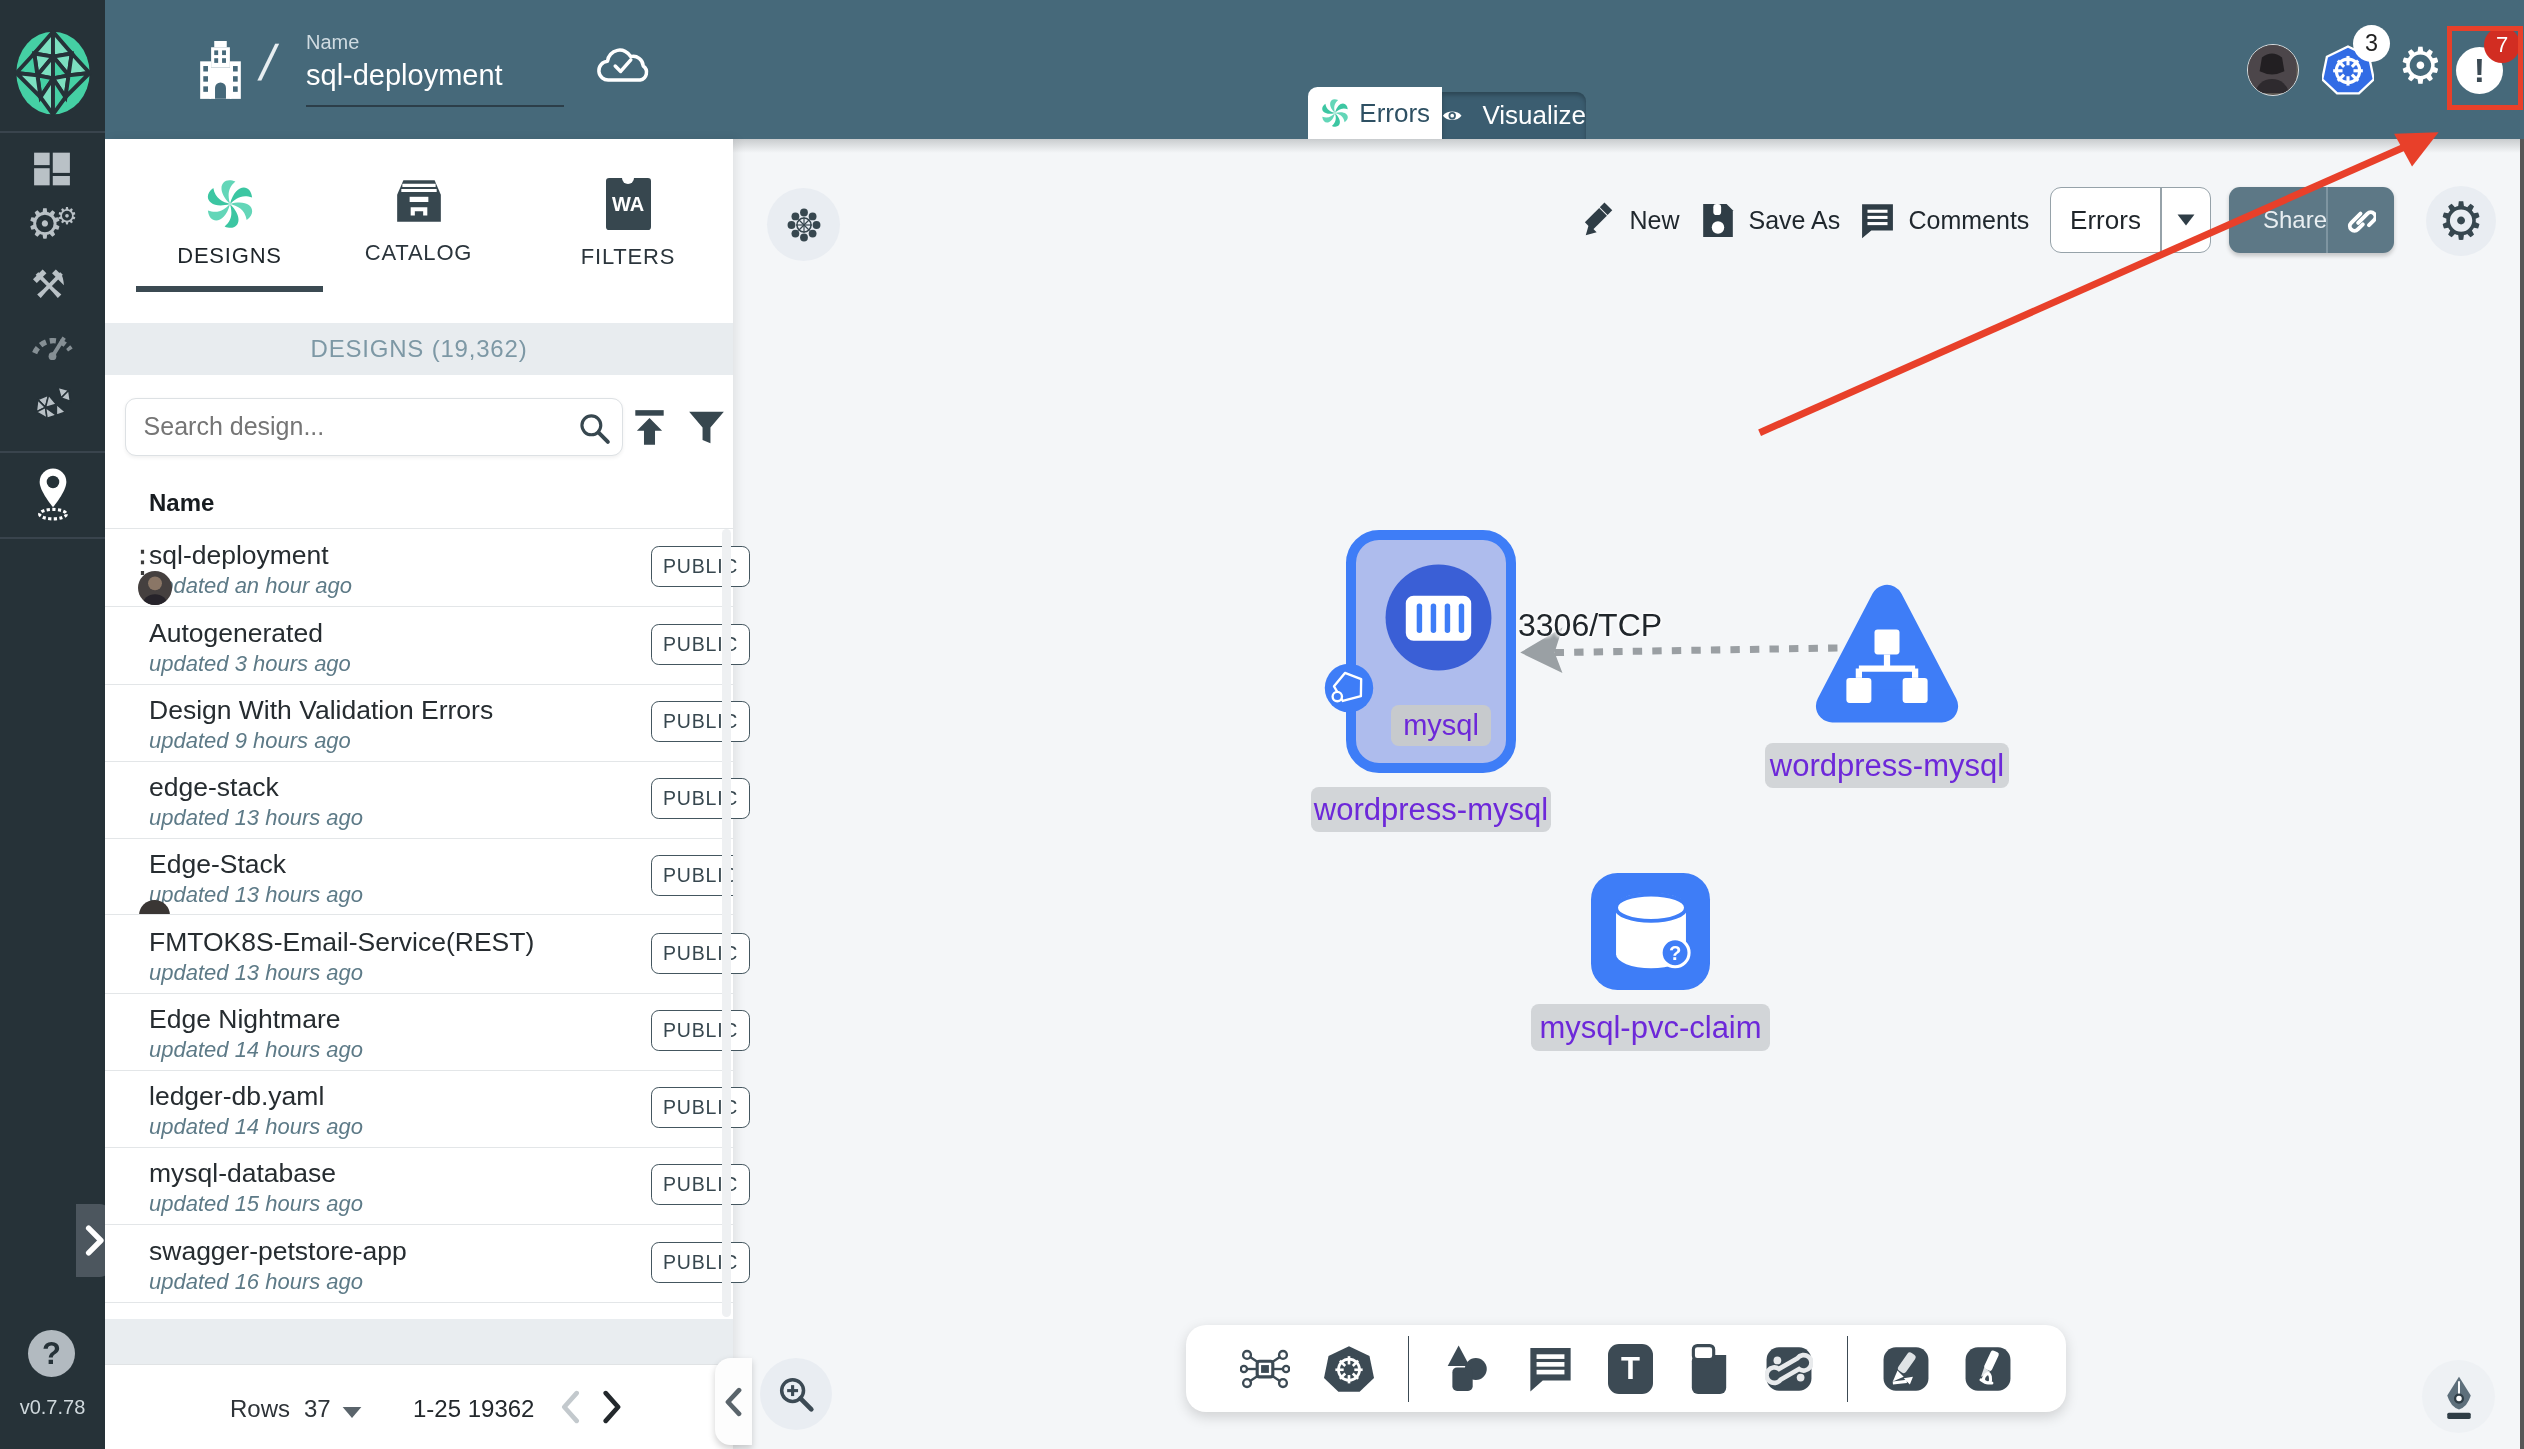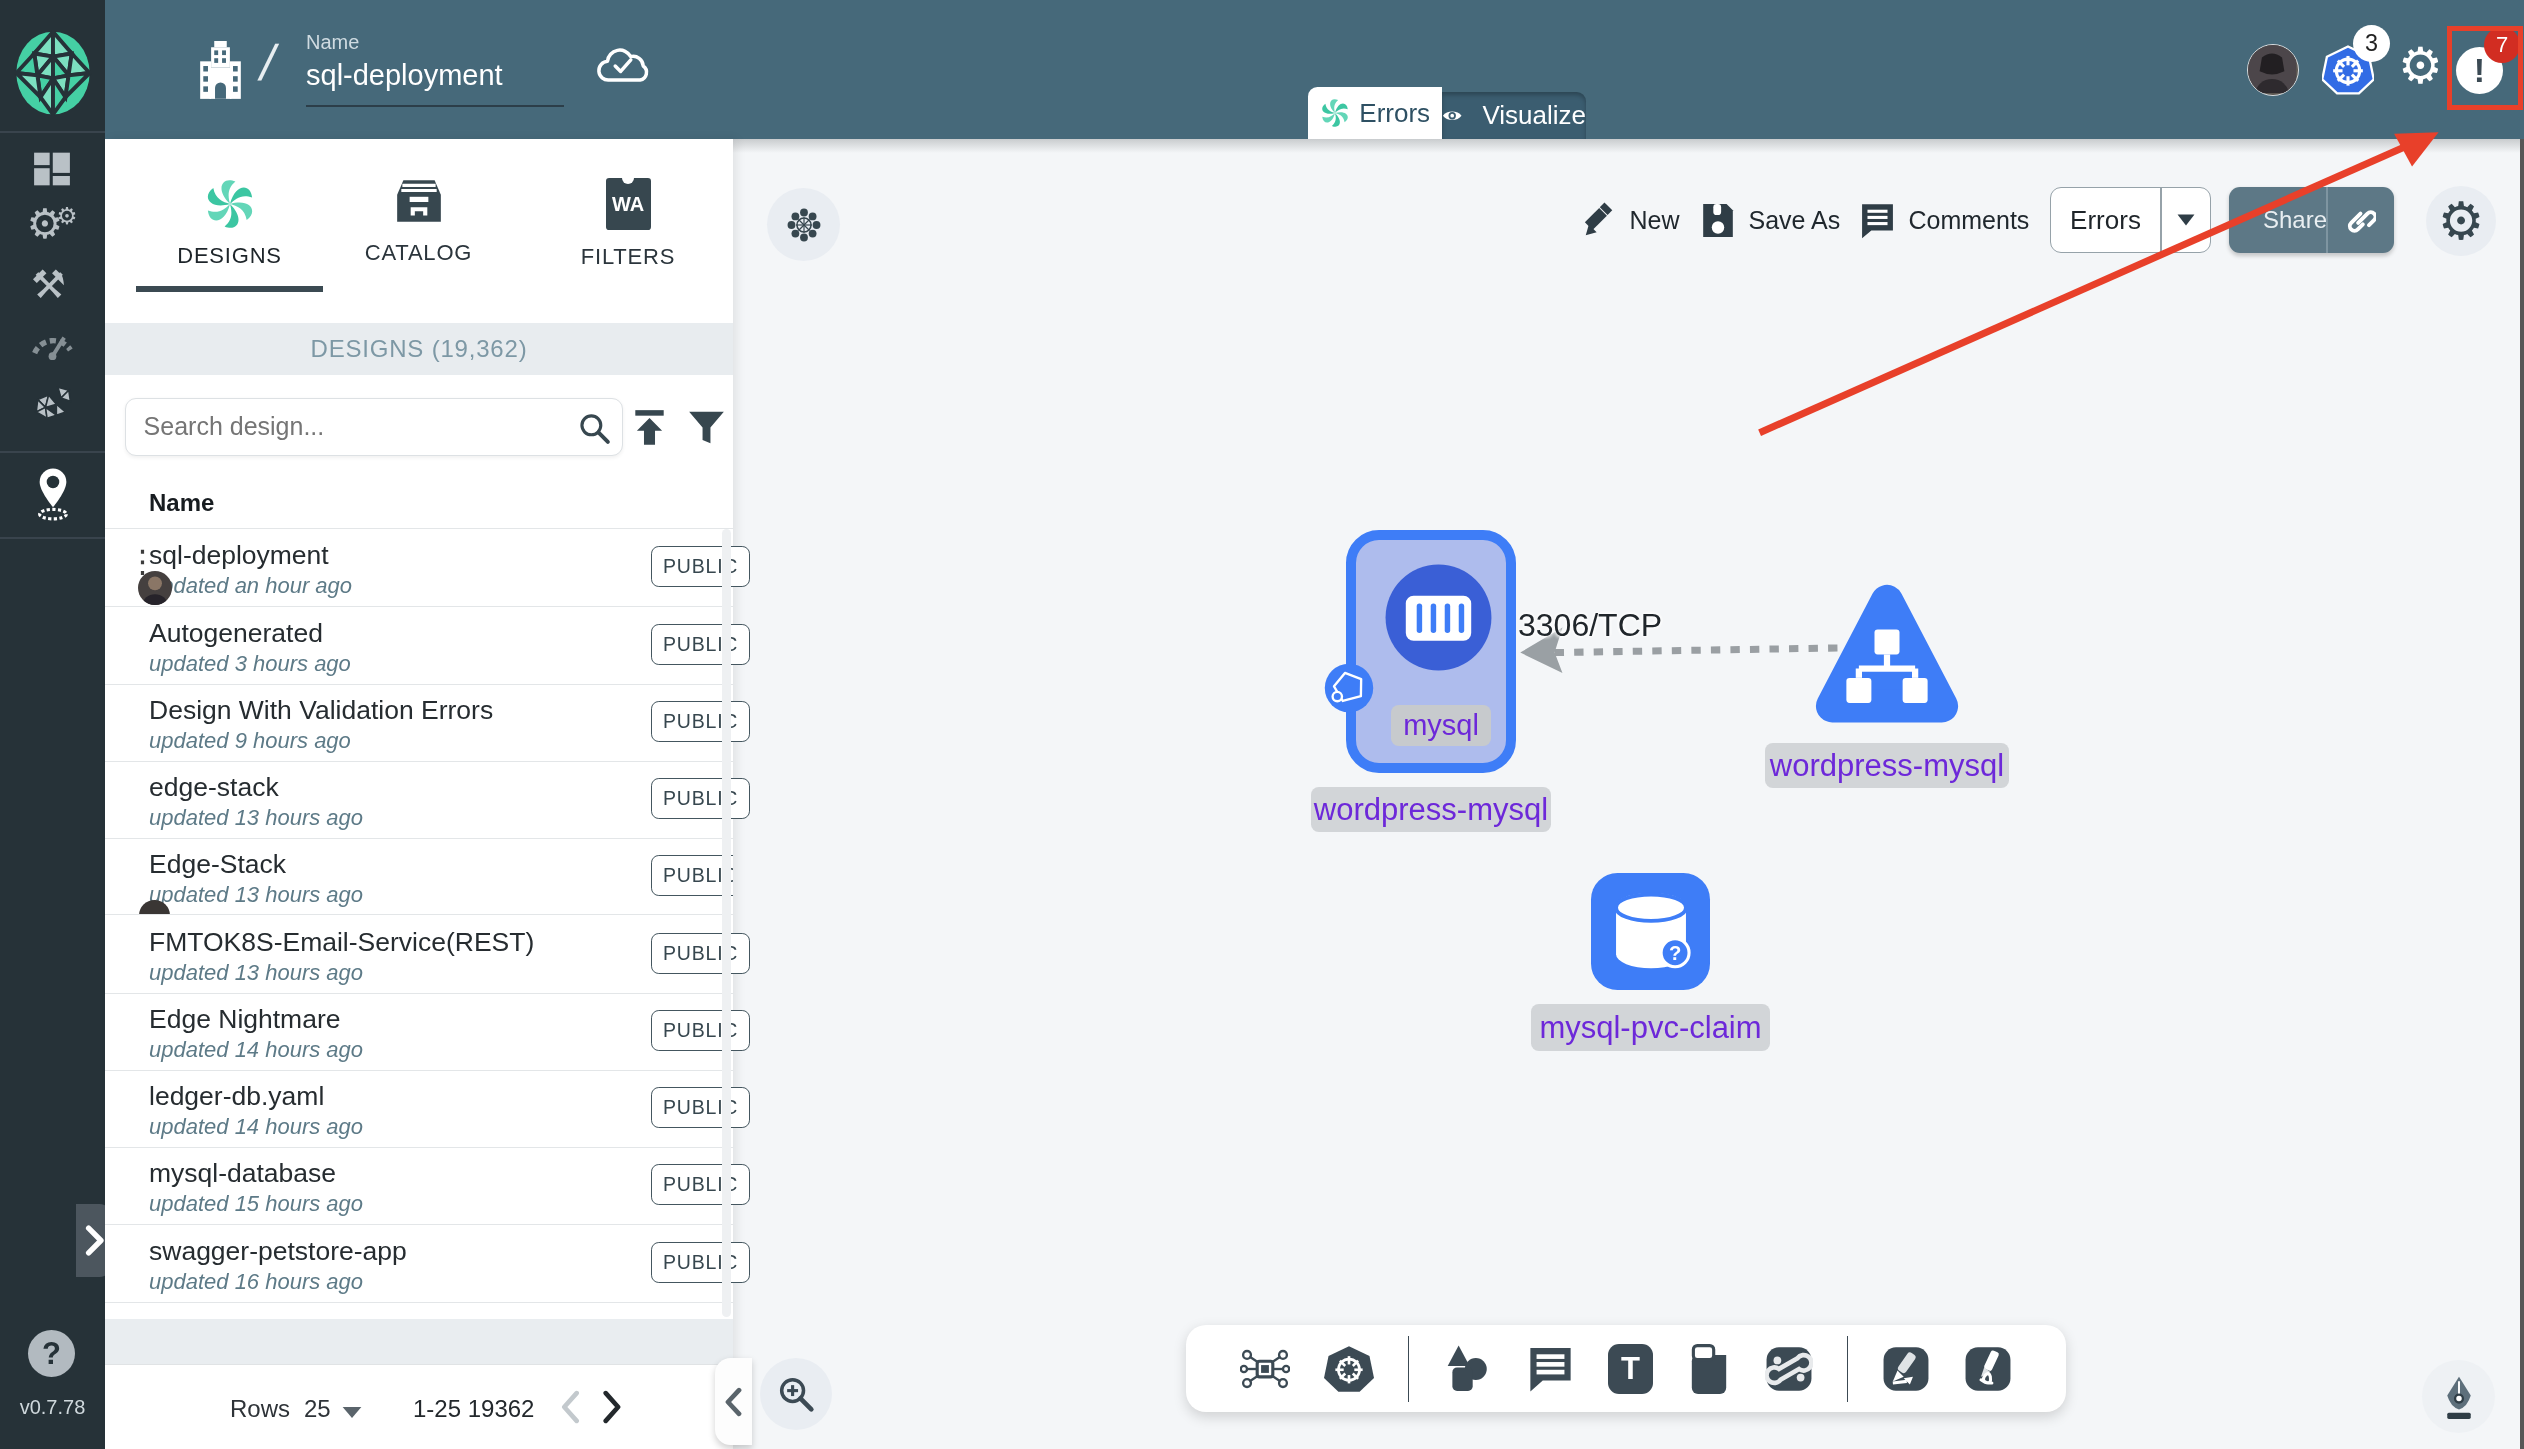--- a/index.html
+++ b/index.html
@@ -332,21 +332,21 @@
       <div class="abs rowsub" style="left:44px;top:44px;">updated 16 hours ago</div>
       <div class="abs pubbadge" style="left:546px;top:17px;">PUBLIC</div>
       <div class="sep" style="top:77px;"></div>
     </div>
 
     <div class="abs" style="left:617px;top:390px;width:9.4px;height:788px;background:#eef0f2;border-radius:4.7px;"></div>
 
     <div class="abs" style="left:0;top:1180px;width:628px;height:45px;background:#e9edf0;"></div>
     <div class="abs" style="left:0;top:1225px;width:628px;height:85px;background:#fff;border-top:0.8px solid #e0e3e5;">
       <span class="abs" style="left:125px;top:30px;font-size:24px;color:#2e3338;">Rows</span>
-      <span class="abs iconbtn" style="left:199px;top:30px;font-size:24px;color:#2e3338;">25</span>
+      <span class="abs iconbtn" style="left:199px;top:30px;font-size:24px;color:#2e3338;">37</span>
       <svg class="abs iconbtn" style="left:236px;top:39px;" width="22" height="15.6" viewBox="0 0 28 20">
         <polygon points="2,4 26,4 14,18" fill="#5a646b"></polygon>
         </svg>
       <span class="abs" style="left:308px;top:30px;font-size:24px;color:#23282c;">1-25 19362</span>
       <svg class="abs iconbtn" style="left:453px;top:25px;" width="23.4" height="34" viewBox="0 0 30 44">
         <polyline points="24,4 8,22 24,40" fill="none" stroke="#c3c9cd" stroke-width="6" stroke-linecap="round" stroke-linejoin="round"></polyline>
         </svg>
       <svg class="abs iconbtn" style="left:496px;top:25px;" width="23.4" height="34" viewBox="0 0 30 44">
         <polyline points="6,4 22,22 6,40" fill="none" stroke="#23282c" stroke-width="6" stroke-linecap="round" stroke-linejoin="round"></polyline>
         </svg>

